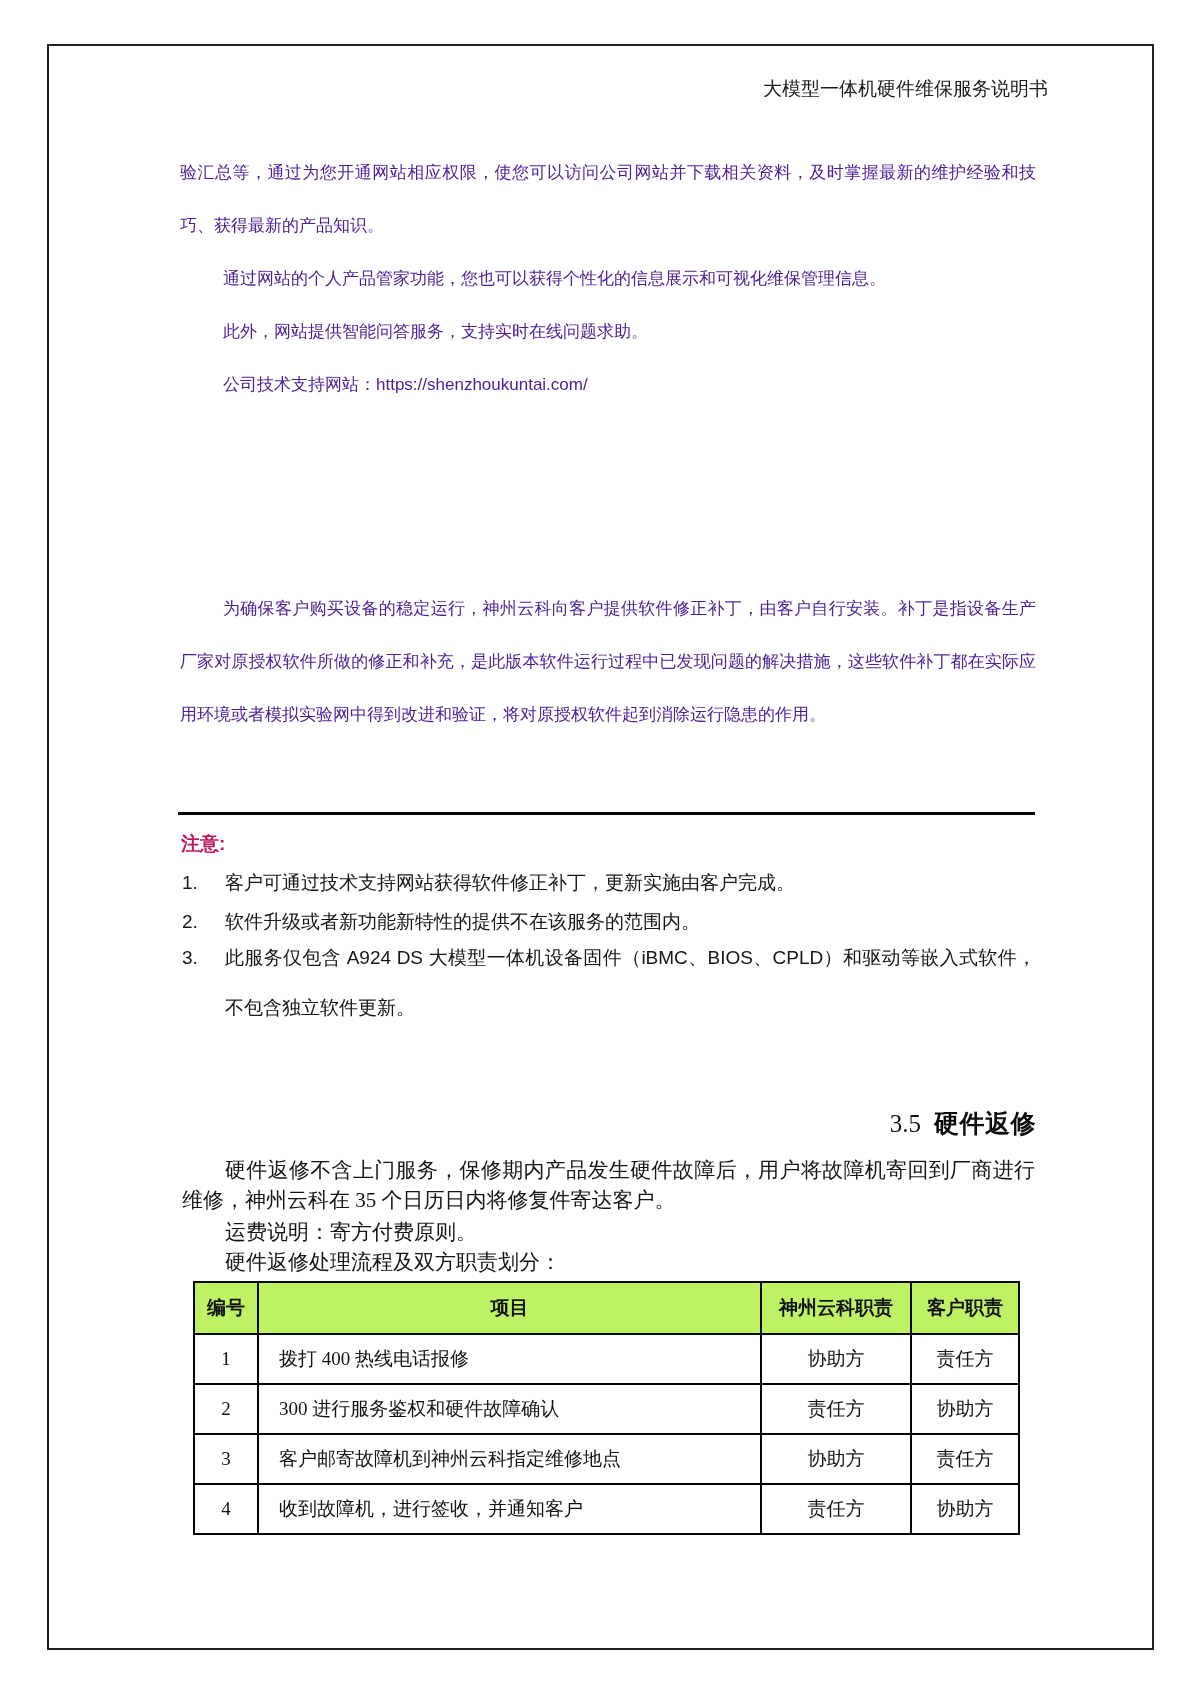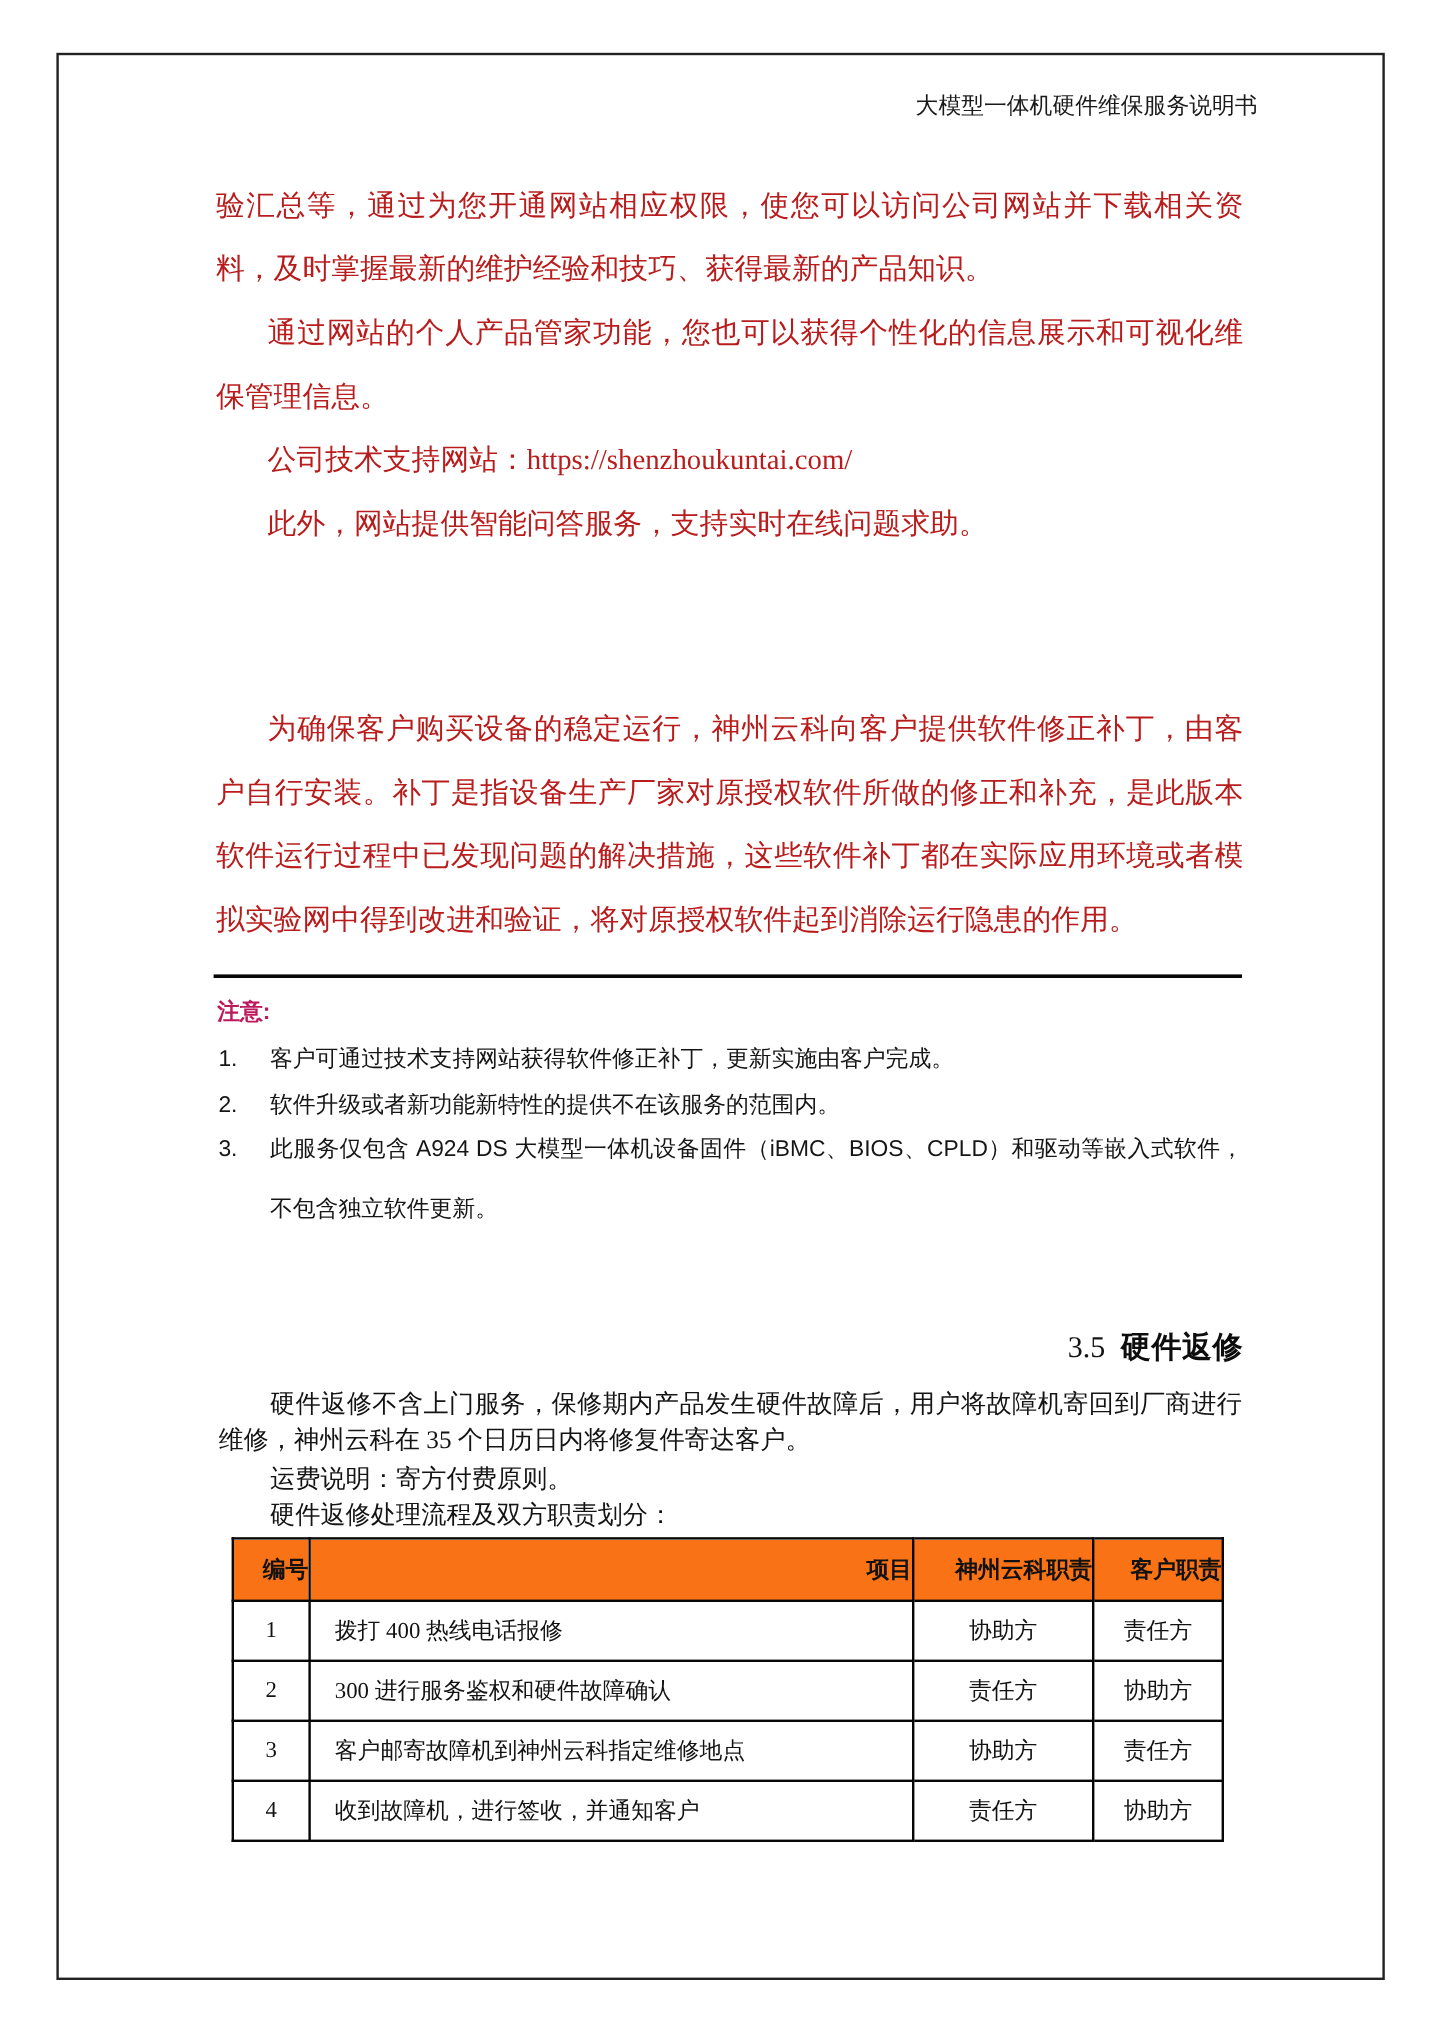--- a/index.html
+++ b/index.html
@@ -15,22 +15,22 @@
   }
   .abs { position:absolute; }
 
   .doc-header {
     left:180px; top:76px; width:868px;
     text-align:right; font-family:"Liberation Serif", serif;
     font-size:19px; line-height:26px; color:#1a1a1a;
   }
 
   .body-sans {
-    font-family:Liberation Serif, serif;
-    font-size:24px; line-height:53px; color:#b91c1c;
+    font-family:Liberation Sans, sans-serif;
+    font-size:17px; line-height:53px; color:#4c1d95;
     text-align:justify;
   }
   .intro { left:180px; top:146px; width:856px; }
   .intro p { margin:0; }
   .indent { text-indent:43px; }
 
   .sec-heading { left:180px; width:856px; height:38px; line-height:38px; white-space:nowrap; }
   .sec-heading .h-num {
     font-family:"Liberation Serif", serif; font-size:25px; color:#141414;
     padding-left:17px;
@@ -70,21 +70,21 @@
   .tbl-wrap { left:193px; top:1281px; }
   table.repair {
     border-collapse:collapse; table-layout:fixed; width:825px;
     font-family:"Liberation Serif", serif; font-size:19px; color:#121212;
   }
   table.repair th, table.repair td {
     border:2px solid #060606; vertical-align:middle; padding:0;
     overflow:hidden; white-space:nowrap;
   }
   table.repair th {
-    height:50px; background:#f97316; font-weight:bold; text-align:right; font-size:19px;
+    height:50px; background:#bef264; font-weight:bold; text-align:center; font-size:19px;
   }
   table.repair td { height:48px; text-align:center; }
   table.repair td.cell-item { text-align:left; padding-left:20px; }
   .cw-no   { width:64px; }
   .cw-item { width:503px; }
   .cw-sz   { width:150px; }
   .cw-cust { width:108px; }
 
   .page-footer {
     left:180px; top:1584px; width:856px; text-align:center;
@@ -98,22 +98,22 @@
 
 <div class="page">
 
   <div class="frame"></div>
 
   <div class="abs doc-header">大模型一体机硬件维保服务说明书</div>
 
   <div class="abs intro body-sans">
     <p>验汇总等，通过为您开通网站相应权限，使您可以访问公司网站并下载相关资料，及时掌握最新的维护经验和技巧、获得最新的产品知识。</p>
     <p class="indent">通过网站的个人产品管家功能，您也可以获得个性化的信息展示和可视化维保管理信息。</p>
+    <p class="indent">此外，网站提供智能问答服务，支持实时在线问题求助。</p>
     <p class="indent">公司技术支持网站：https://shenzhoukuntai.com/</p>
-    <p class="indent">此外，网站提供智能问答服务，支持实时在线问题求助。</p>
   </div>
 
 
   <div class="abs p34 body-sans indent">为确保客户购买设备的稳定运行，神州云科向客户提供软件修正补丁，由客户自行安装。补丁是指设备生产厂家对原授权软件所做的修正和补充，是此版本软件运行过程中已发现问题的解决措施，这些软件补丁都在实际应用环境或者模拟实验网中得到改进和验证，将对原授权软件起到消除运行隐患的作用。</div>
 
   <div class="abs rule"></div>
 
   <div class="abs note-label">注意:</div>
 
   <div class="abs note-item ni1">

